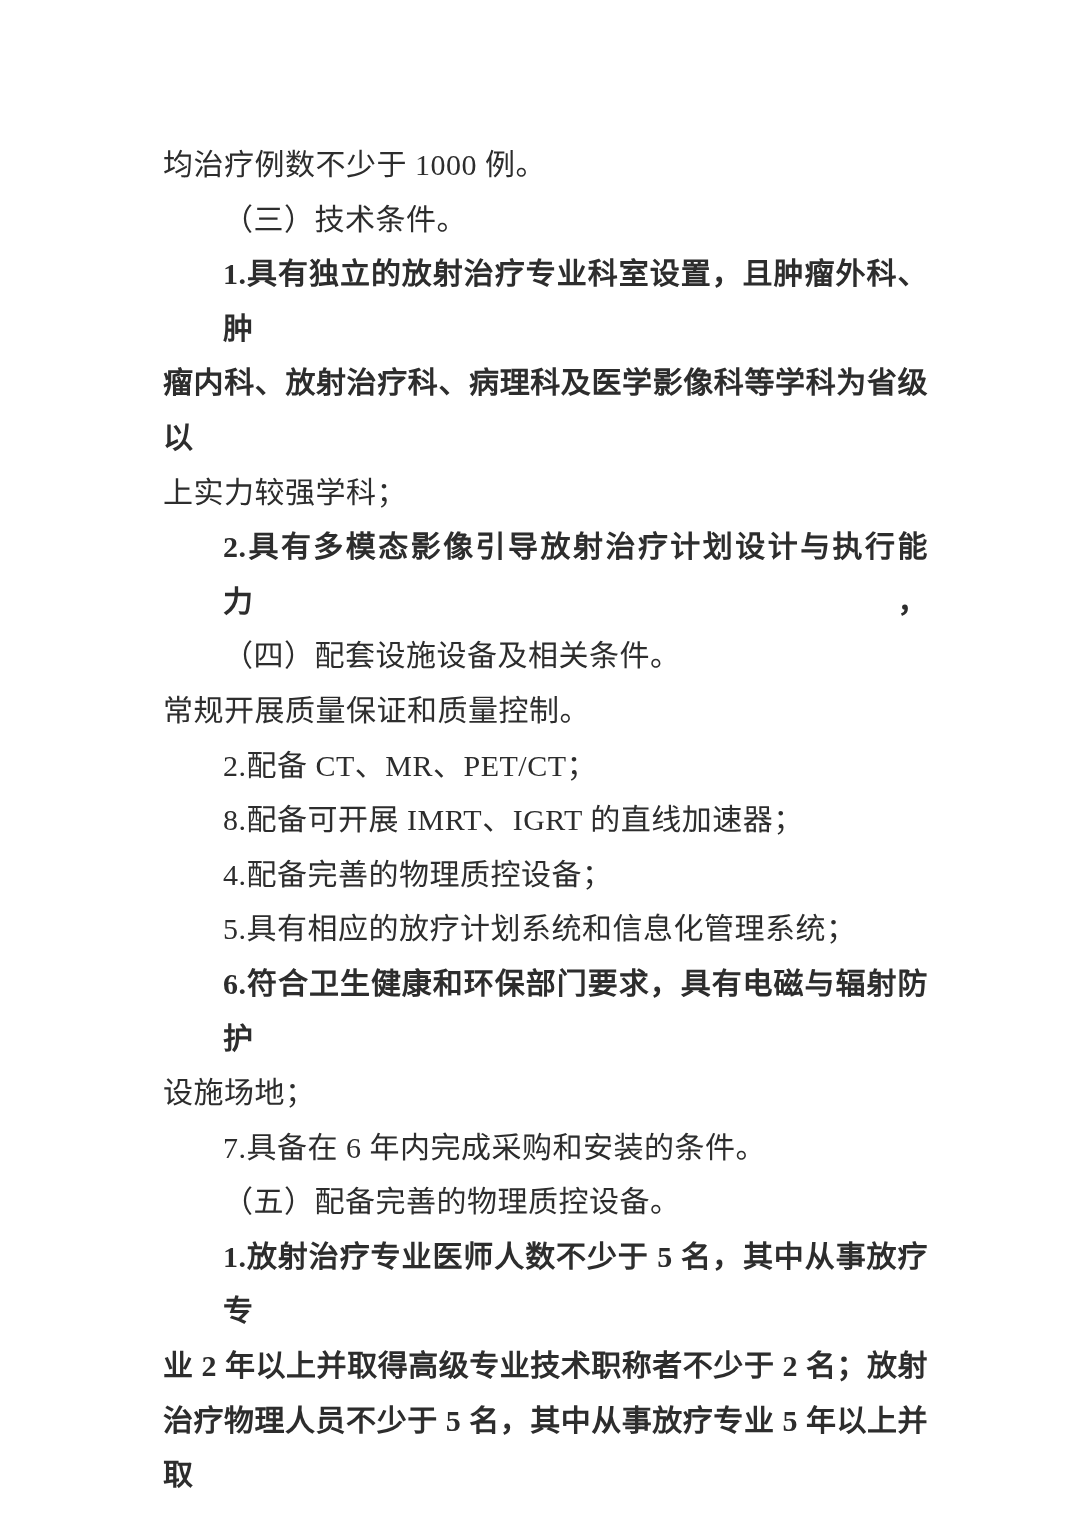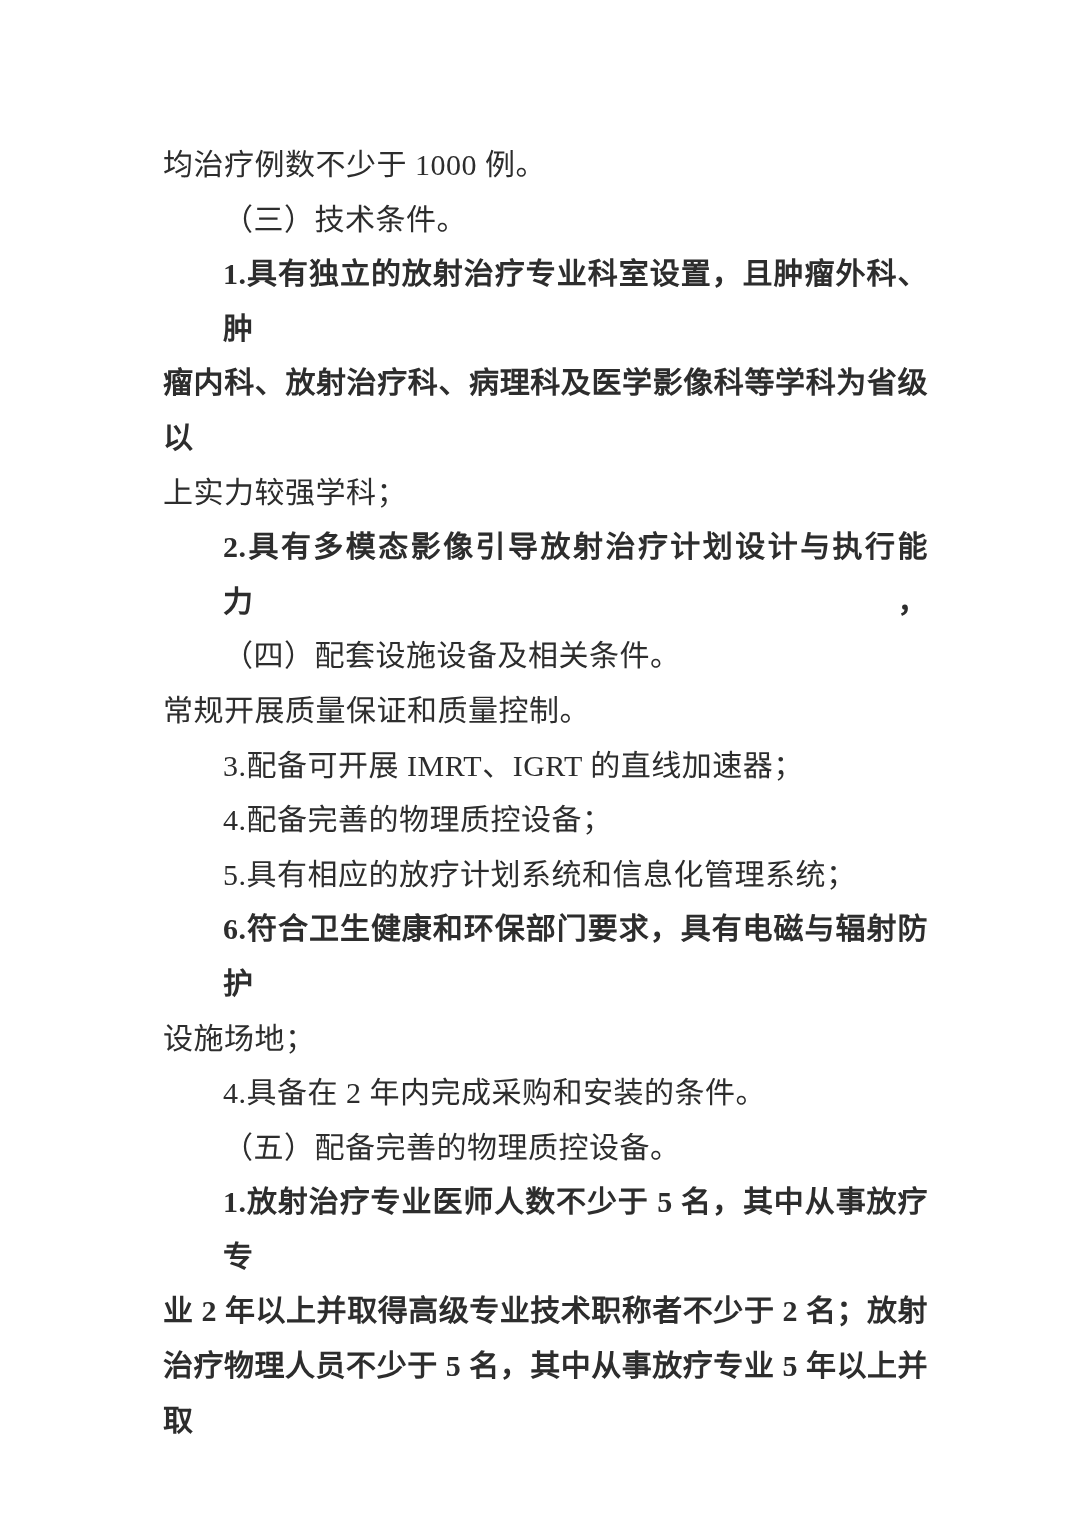--- a/index.html
+++ b/index.html
@@ -52,24 +52,25 @@
 <div class="page" style="background: rgb(255, 255, 255);">
   <div class="doc-text" style="color: rgb(45, 45, 45);">
       <div class="doc-line">均治疗例数不少于 1000 例。</div>
       <div class="doc-line indent">（三）技术条件。</div>
       <div class="doc-line indent justify">1.具有独立的放射治疗专业科室设置，且肿瘤外科、肿</div>
       <div class="doc-line justify">瘤内科、放射治疗科、病理科及医学影像科等学科为省级以</div>
       <div class="doc-line">上实力较强学科；</div>
       <div class="doc-line indent justify">2.具有多模态影像引导放射治疗计划设计与执行能力，</div>
       <div class="doc-line indent">（四）配套设施设备及相关条件。</div>
       <div class="doc-line">常规开展质量保证和质量控制。</div>
-      <div class="doc-line indent">3.配备可开展 IMRT、IGRT 的直线加速器；</div>
+      <div class="doc-line indent">2.配备 CT、MR、PET/CT；</div>
+      <div class="doc-line indent">8.配备可开展 IMRT、IGRT 的直线加速器；</div>
       <div class="doc-line indent">4.配备完善的物理质控设备；</div>
       <div class="doc-line indent">5.具有相应的放疗计划系统和信息化管理系统；</div>
       <div class="doc-line indent justify">6.符合卫生健康和环保部门要求，具有电磁与辐射防护</div>
       <div class="doc-line">设施场地；</div>
-      <div class="doc-line indent">4.具备在 2 年内完成采购和安装的条件。</div>
+      <div class="doc-line indent">7.具备在 6 年内完成采购和安装的条件。</div>
       <div class="doc-line indent">（五）配备完善的物理质控设备。</div>
       <div class="doc-line indent justify">1.放射治疗专业医师人数不少于 5 名，其中从事放疗专</div>
       <div class="doc-line justify">业 2 年以上并取得高级专业技术职称者不少于 2 名；放射</div>
       <div class="doc-line justify">治疗物理人员不少于 5 名，其中从事放疗专业 5 年以上并取</div>
     </div>
 </div>
 
 </body></html>

